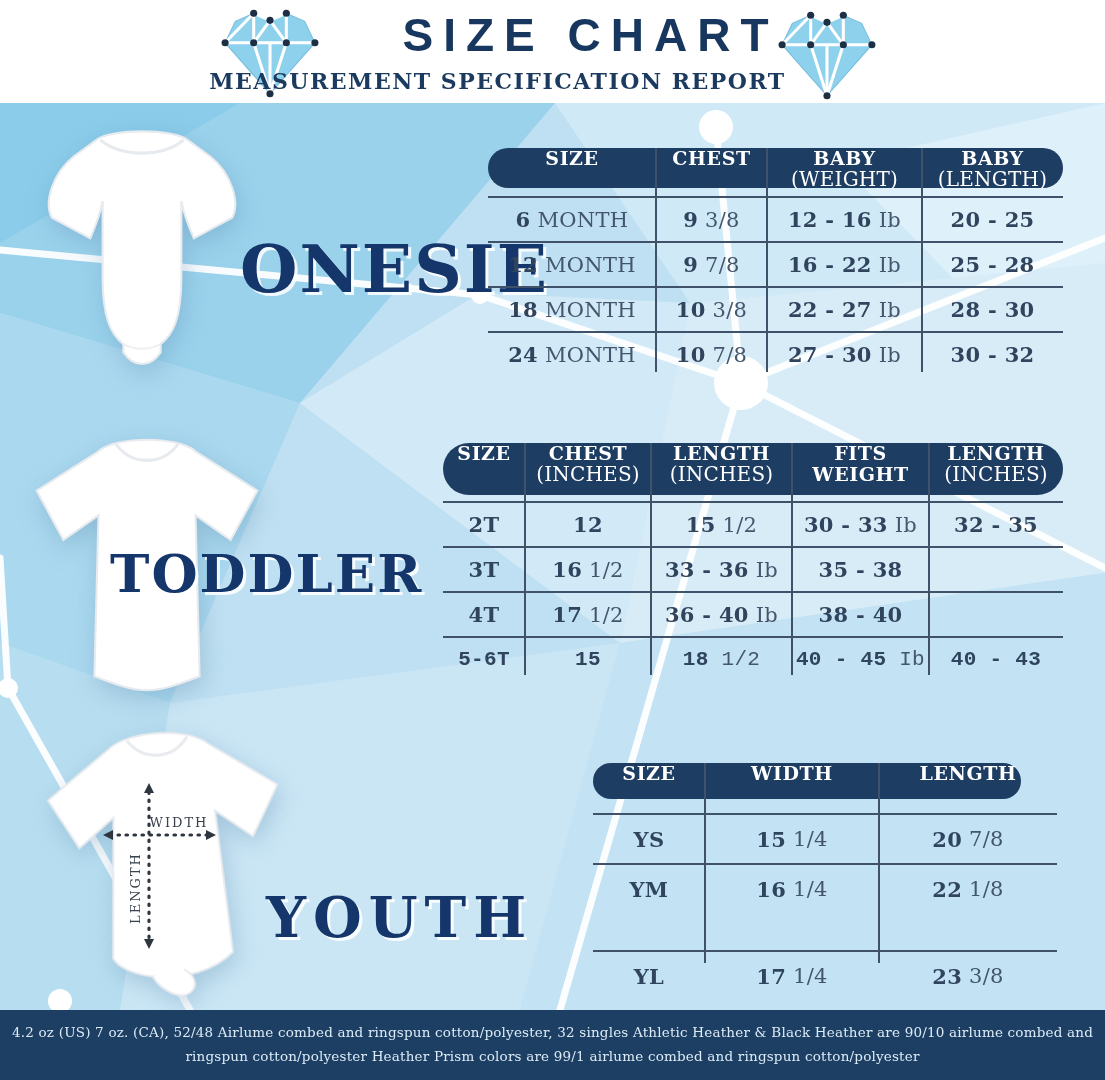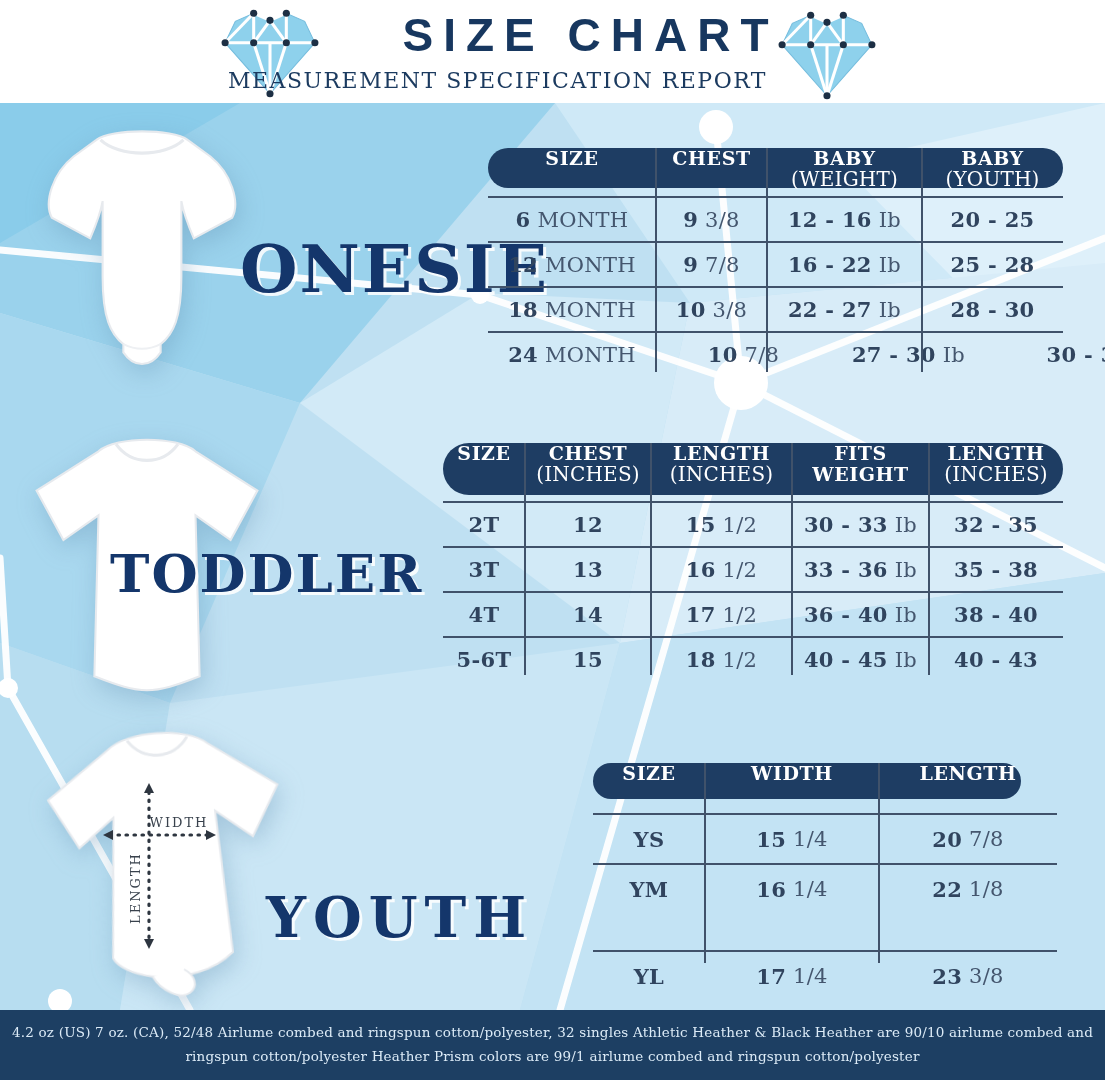--- a/index.html
+++ b/index.html
@@ -6,21 +6,21 @@
   body{width:1105px;height:1080px;position:relative;overflow:hidden;background:#ffffff;
        font-family:"DejaVu Serif",serif;}
   .abs{position:absolute;}
 
   
   .top-band{left:0;top:0;width:1105px;height:103px;background:#ffffff;z-index:6;}
   .main-title{left:0;top:8px;width:1105px;text-align:center;
       font-family:"Liberation Sans",sans-serif;font-weight:900;font-size:46px;
       letter-spacing:10px;color:#17375f;z-index:7;padding-left:38px;}
   .sub-title{left:0;top:68px;width:995px;text-align:center;
-      font-weight:400;font-size:22px;letter-spacing:1.5px;color:#1b3a5f;z-index:7;}
+      font-weight:700;font-size:22px;letter-spacing:1.5px;color:#1b3a5f;z-index:7;}
   .diamond{width:102px;height:94px;z-index:7;}
   .diamond.left{left:219px;top:6px;}
   .diamond.right{left:776px;top:8px;}
 
   
   .bg{left:0;top:103px;width:1105px;height:907px;z-index:0;}
 
   
   .garment{z-index:2;filter:drop-shadow(3px 8px 12px rgba(95,140,175,.35));}
   .g-onesie{left:28px;top:120px;width:228px;height:272px;}
@@ -198,21 +198,21 @@
       </div>
       <div class="hcell">
         <span class="hl1">CHEST</span>
       </div>
       <div class="hcell">
         <span class="hl1">BABY</span>
         <span class="hl2">(WEIGHT)</span>
       </div>
       <div class="hcell">
         <span class="hl1">BABY</span>
-        <span class="hl2">(YOUTH)</span>
+        <span class="hl2">(LENGTH)</span>
       </div>
     </div>
     <div class="rows" style="top: 48px;">
       <div class="trow" style="height: 43px; grid-template-columns: 168px 111px 155px 141px;">
         <div class="tcell"><span class="tok-b">6</span><span> MONTH</span></div>
         <div class="tcell"><span class="tok-b">9</span><span> 3/8</span></div>
         <div class="tcell"><span class="tok-b">12</span><span class="tok-b"> -</span><span class="tok-b"> 16</span><span> Ib</span></div>
         <div class="tcell"><span class="tok-b">20</span><span class="tok-b"> -</span><span class="tok-b"> 25</span></div>
       </div>
       <div class="trow" style="height: 43px; grid-template-columns: 168px 111px 155px 141px;">
@@ -220,21 +220,21 @@
         <div class="tcell"><span class="tok-b">9</span><span> 7/8</span></div>
         <div class="tcell"><span class="tok-b">16</span><span class="tok-b"> -</span><span class="tok-b"> 22</span><span> Ib</span></div>
         <div class="tcell"><span class="tok-b">25</span><span class="tok-b"> -</span><span class="tok-b"> 28</span></div>
       </div>
       <div class="trow" style="height: 43px; grid-template-columns: 168px 111px 155px 141px;">
         <div class="tcell"><span class="tok-b">18</span><span> MONTH</span></div>
         <div class="tcell"><span class="tok-b">10</span><span> 3/8</span></div>
         <div class="tcell"><span class="tok-b">22</span><span class="tok-b"> -</span><span class="tok-b"> 27</span><span> Ib</span></div>
         <div class="tcell"><span class="tok-b">28</span><span class="tok-b"> -</span><span class="tok-b"> 30</span></div>
       </div>
-      <div class="trow" style="height: 43px; grid-template-columns: 168px 111px 155px 141px; gap: 32px;">
+      <div class="trow" style="height: 43px; grid-template-columns: 168px 111px 155px 141px;">
         <div class="tcell"><span class="tok-b">24</span><span> MONTH</span></div>
         <div class="tcell"><span class="tok-b">10</span><span> 7/8</span></div>
         <div class="tcell"><span class="tok-b">27</span><span class="tok-b"> -</span><span class="tok-b"> 30</span><span> Ib</span></div>
         <div class="tcell"><span class="tok-b">30</span><span class="tok-b"> -</span><span class="tok-b"> 32</span></div>
       </div>
     </div>
     <div class="vline" style="left: 167px;"></div>
     <div class="vline" style="left: 278px;"></div>
     <div class="vline" style="left: 433px;"></div>
   </div>
@@ -264,33 +264,31 @@
     <div class="rows" style="top: 58px;">
       <div class="trow" style="height: 43px; grid-template-columns: 82px 126px 141px 137px 134px; text-align: right;">
         <div class="tcell"><span class="tok-b">2T</span></div>
         <div class="tcell"><span class="tok-b">12</span></div>
         <div class="tcell"><span class="tok-b">15</span><span> 1/2</span></div>
         <div class="tcell"><span class="tok-b">30</span><span class="tok-b"> -</span><span class="tok-b"> 33</span><span> Ib</span></div>
         <div class="tcell"><span class="tok-b">32</span><span class="tok-b"> -</span><span class="tok-b"> 35</span></div>
       </div>
       <div class="trow" style="height: 43px; grid-template-columns: 82px 126px 141px 137px 134px;">
         <div class="tcell"><span class="tok-b">3T</span></div>
-        <div class="tcell"><span class="tok-b">13</span></div>
         <div class="tcell"><span class="tok-b">16</span><span> 1/2</span></div>
         <div class="tcell"><span class="tok-b">33</span><span class="tok-b"> -</span><span class="tok-b"> 36</span><span> Ib</span></div>
         <div class="tcell"><span class="tok-b">35</span><span class="tok-b"> -</span><span class="tok-b"> 38</span></div>
       </div>
       <div class="trow" style="height: 43px; grid-template-columns: 82px 126px 141px 137px 134px;">
         <div class="tcell"><span class="tok-b">4T</span></div>
-        <div class="tcell"><span class="tok-b">14</span></div>
         <div class="tcell"><span class="tok-b">17</span><span> 1/2</span></div>
         <div class="tcell"><span class="tok-b">36</span><span class="tok-b"> -</span><span class="tok-b"> 40</span><span> Ib</span></div>
         <div class="tcell"><span class="tok-b">38</span><span class="tok-b"> -</span><span class="tok-b"> 40</span></div>
       </div>
-      <div class="trow" style="height: 43px; grid-template-columns: 82px 126px 141px 137px 134px;">
+      <div class="trow" style="height: 43px; grid-template-columns: 82px 126px 141px 137px 134px; font-family: Liberation Mono, monospace;">
         <div class="tcell"><span class="tok-b">5-6T</span></div>
         <div class="tcell"><span class="tok-b">15</span></div>
         <div class="tcell"><span class="tok-b">18</span><span> 1/2</span></div>
         <div class="tcell"><span class="tok-b">40</span><span class="tok-b"> -</span><span class="tok-b"> 45</span><span> Ib</span></div>
         <div class="tcell"><span class="tok-b">40</span><span class="tok-b"> -</span><span class="tok-b"> 43</span></div>
       </div>
     </div>
     <div class="vline" style="left: 81px;"></div>
     <div class="vline" style="left: 207px;"></div>
     <div class="vline" style="left: 348px;"></div>

